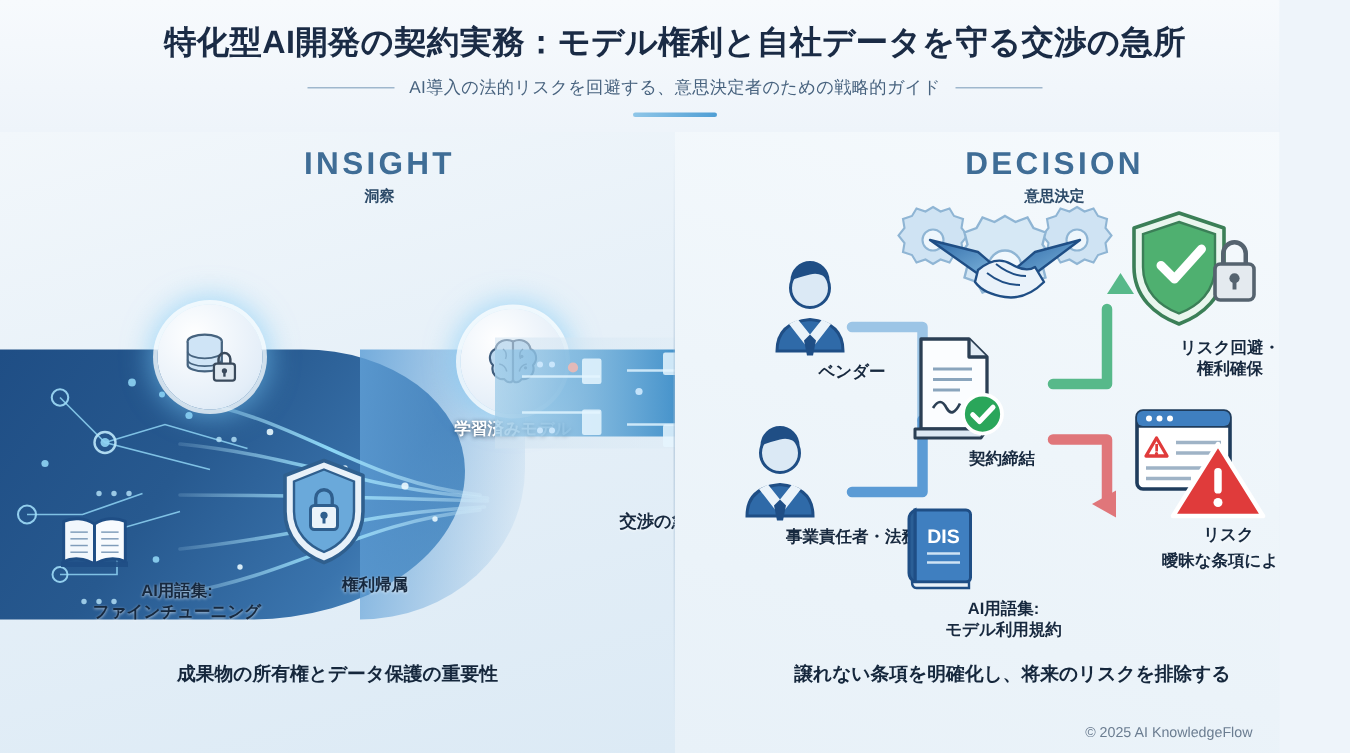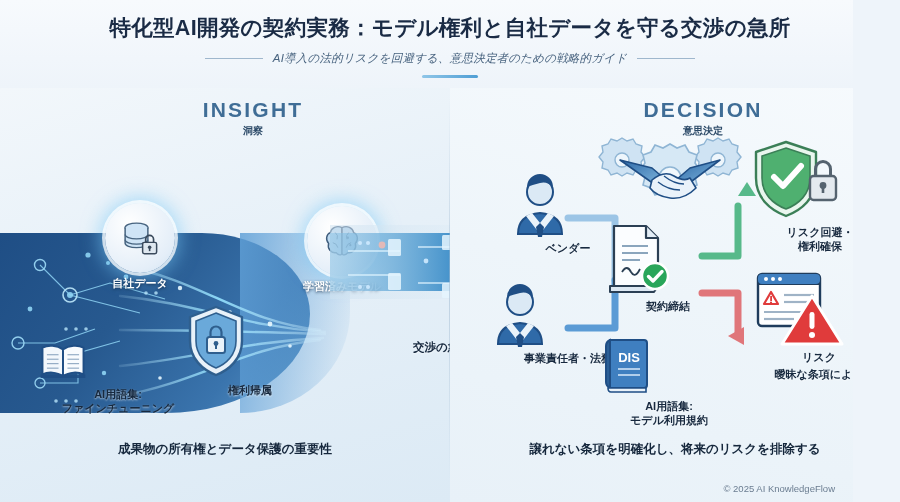--- a/index.html
+++ b/index.html
@@ -14,21 +14,21 @@
     background:linear-gradient(160deg,#f4f8fc 0%,#eaf2f9 35%,#e3eef7 60%,#edf4fa 100%);
     overflow:hidden;
   }
 
   
   .header{position:absolute;left:0;top:0;width:900px;height:88px;
           background:linear-gradient(180deg,#f7fafd 0%,#eef4fa 100%);
           text-align:center;}
   .title{margin:0;padding-top:16px;font-size:21.5px;font-weight:bold;color:#1a2b45;
          letter-spacing:.3px;line-height:1.2;}
-  .subwrap{display:flex;align-items:center;justify-content:center;gap:10px;margin-top:9px;font-style:italic;}
+  .subwrap{display:flex;align-items:center;justify-content:center;gap:10px;margin-top:9px;}
   .subline{width:58px;height:1px;background:#9fb7cd;}
   .subtitle{font-size:11.5px;color:#4b6party;color:#48637f;letter-spacing:.2px;}
   .headrule{width:56px;height:3px;border-radius:2px;margin:9px auto 0;
             background:linear-gradient(90deg,#8fc6e8,#4f9ed4);}
 
   
   .panel{position:absolute;top:88px;height:414px;width:450px;}
   .panel-left{left:0;background:linear-gradient(165deg,#f2f7fb 0%,#e6f0f8 45%,#dceaf5 100%);}
   .panel-right{left:450px;background:linear-gradient(195deg,#f6fafd 0%,#eef5fa 50%,#e8f1f8 100%);}
   .divider{position:absolute;left:449px;top:96px;width:1px;height:386px;
@@ -161,21 +161,20 @@
             <path d="M7 26 a13 5 0 0 0 26 0"></path>
           </g>
           <g>
             <rect x="27" y="29" width="16" height="13" rx="2" fill="#dfe8f0" stroke="#3a4a5c" stroke-width="1.7"></rect>
             <path d="M30.5 29 v-3.5 a4.5 4.5 0 0 1 9 0 V29" fill="none" stroke="#3a4a5c" stroke-width="1.9"></path>
             <circle cx="35" cy="34.5" r="2" fill="#3a4a5c"></circle>
             <rect x="34.1" y="35" width="1.8" height="4" fill="#3a4a5c"></rect>
           </g>
         </svg>
       </div>
-      <div class="cap on-dark">自社データ</div>
     </div>
 
     <div class="node" style="left:272px;top:118px;width:140px;">
       <div class="circle-icon">
         <svg width="40" height="40" viewBox="0 0 48 48">
           <path d="M24 8 C18 5 11 8 10 14 C5 16 4 23 8 27 C6 33 11 39 17 38 C19 41 24 42 24 38 Z" fill="#bcd9f0" stroke="#3f5d7d" stroke-width="1.7" stroke-linejoin="round"></path>
           <path d="M24 8 C30 5 37 8 38 14 C43 16 44 23 40 27 C42 33 37 39 31 38 C29 41 24 42 24 38 Z" fill="#a9cde9" stroke="#3f5d7d" stroke-width="1.7" stroke-linejoin="round"></path>
           <g fill="none" stroke="#3f5d7d" stroke-width="1.2">
             <path d="M16 14 q4 3 2 8"></path>
               <path d="M32 14 q-4 3 -2 8"></path>

